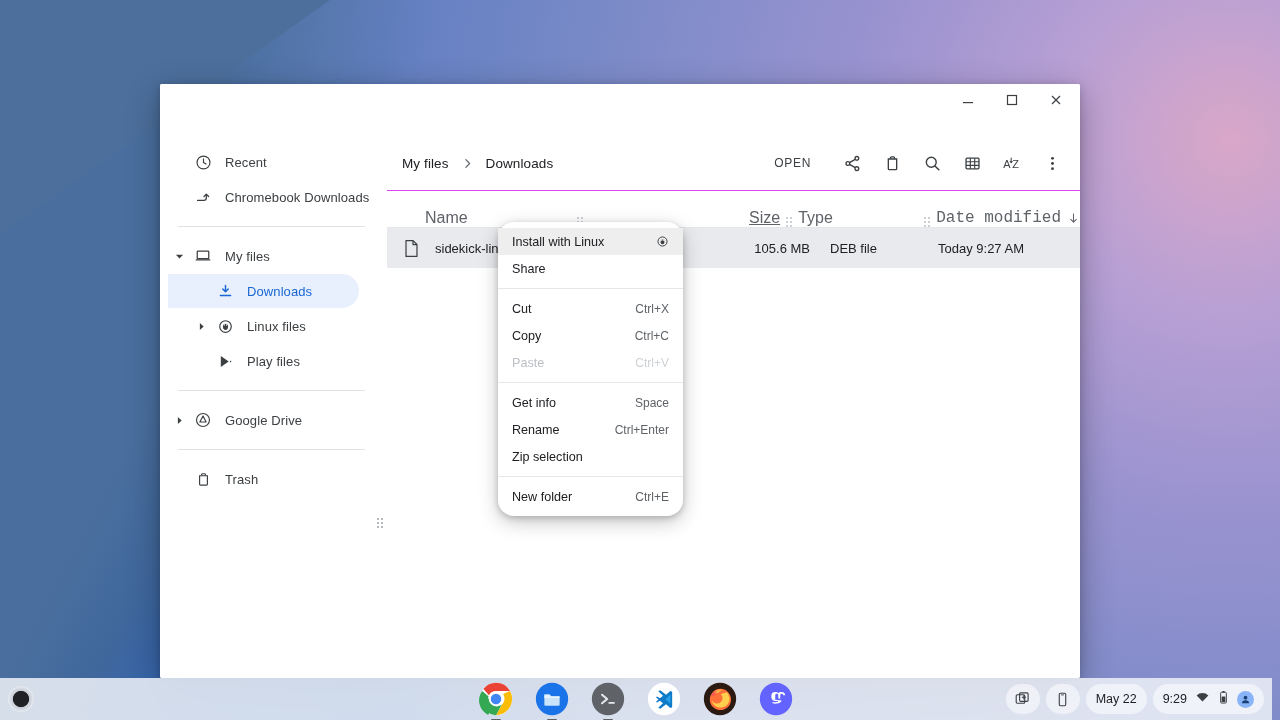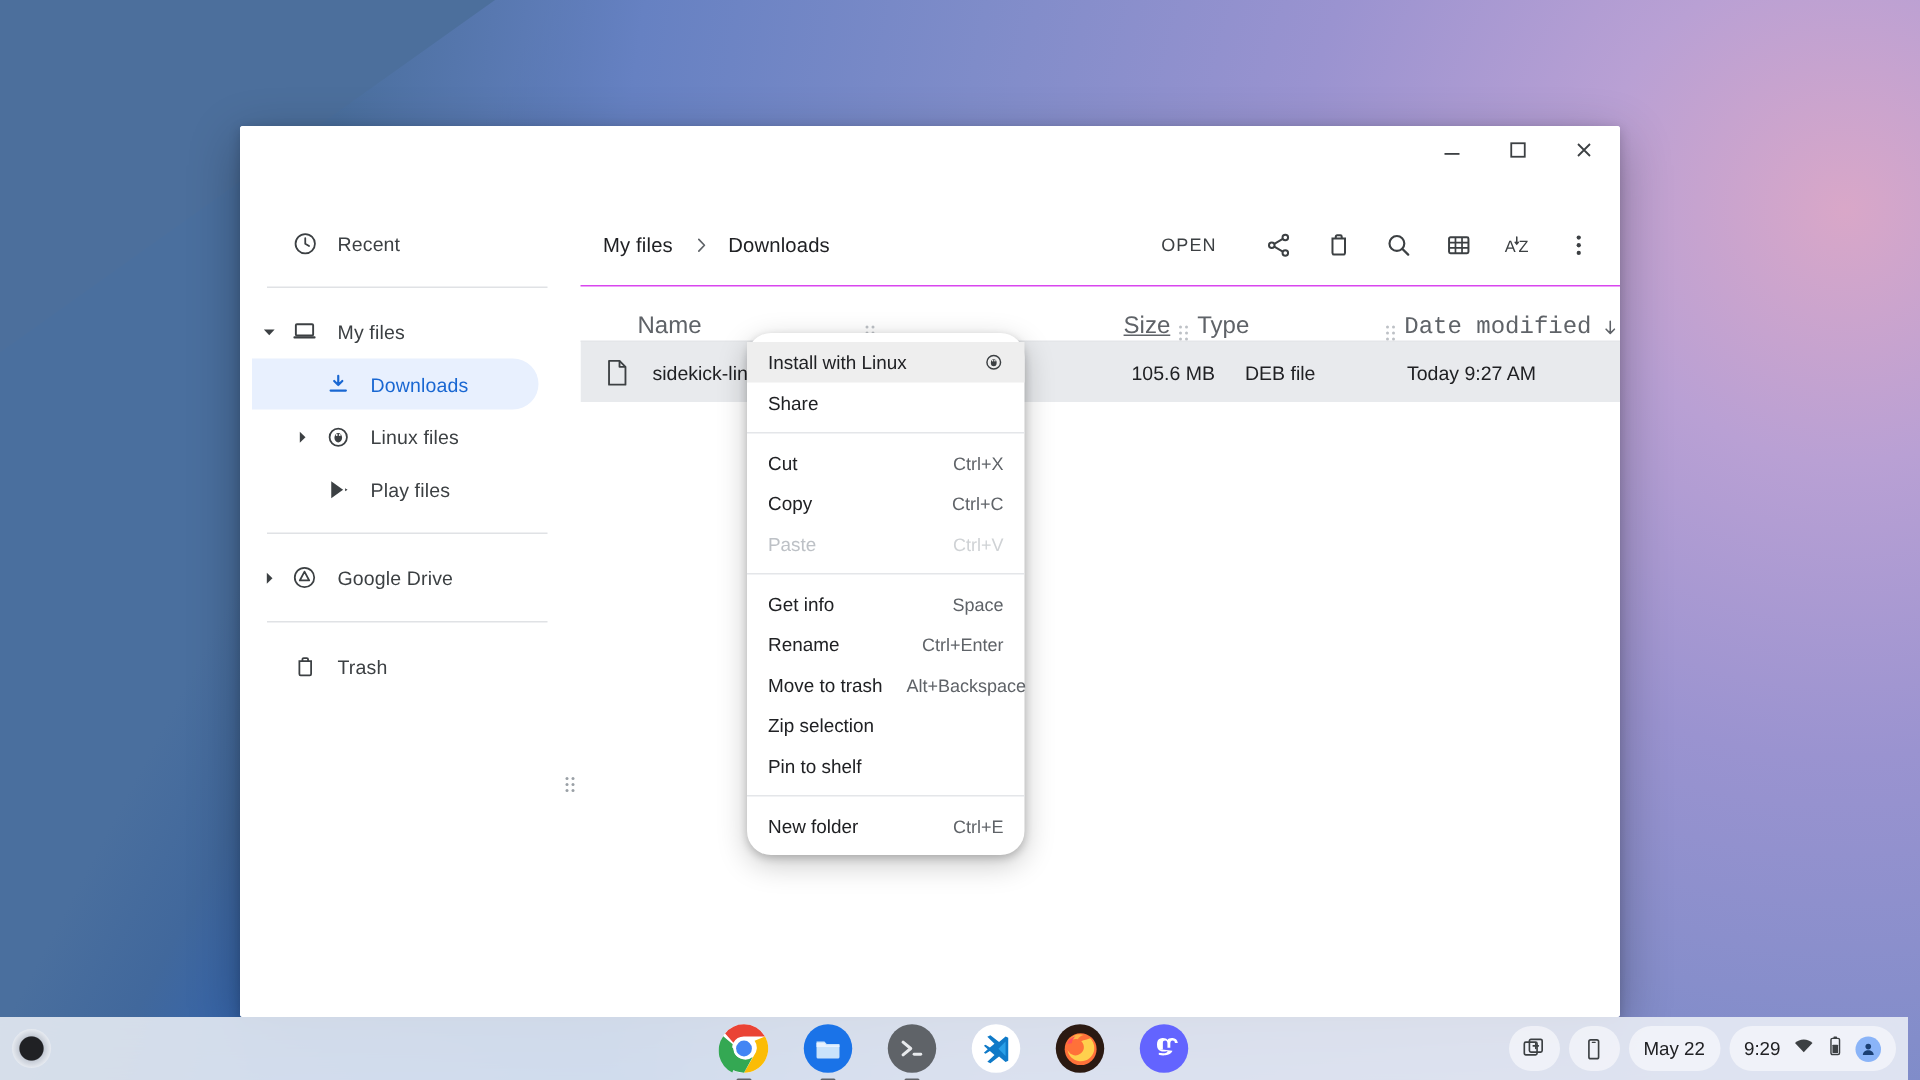--- a/index.html
+++ b/index.html
@@ -249,20 +249,30 @@
         <div class="nav-item">
           <span class="twisty"></span>
           <span class="ico">
             <svg width="17" height="17" viewBox="0 0 20 20">
                 <circle cx="10" cy="10" r="7.6" fill="none" stroke="#3c4043" stroke-width="1.4"></circle>
                 <path d="M10 5.6V10l3 1.8" stroke="#3c4043" stroke-width="1.4" fill="none" stroke-linecap="round"></path>
               </svg>
           </span>
           <span class="nav-label">Recent</span>
         </div>
+        <div class="nav-item">
+          <span class="twisty"></span>
+          <span class="ico">
+            <svg width="17" height="17" viewBox="0 0 20 20">
+                <path d="M3 13.5h7.5c1.6 0 2.8-1.2 2.8-2.8V6.5" stroke="#3c4043" stroke-width="1.5" fill="none" stroke-linecap="round"></path>
+                <path d="M10.6 8.8 13.3 6 16 8.8" stroke="#3c4043" stroke-width="1.5" fill="none" stroke-linecap="round" stroke-linejoin="round"></path>
+              </svg>
+          </span>
+          <span class="nav-label">Chromebook Downloads</span>
+        </div>
       </div>
 
       <div class="nav-sep"></div>
 
       <div class="nav-group">
         <div class="nav-item">
           <span class="twisty">
             <svg width="9" height="9" viewBox="0 0 10 10">
                 <path d="M1 3 L5 7.2 L9 3" fill="#3c4043"></path>
               </svg>
@@ -550,28 +560,21 @@
 
   <div class="mi">
     <span class="mi-label">Get info</span>
     <span class="accel">Space</span>
   </div>
   <div class="mi">
     <span class="mi-label">Rename</span>
     <span class="accel">Ctrl+Enter</span>
   </div>
   <div class="mi">
-    <span class="mi-label">Move to trash</span>
-    <span class="accel">Alt+Backspace</span>
-  </div>
-  <div class="mi">
     <span class="mi-label">Zip selection</span>
-  </div>
-  <div class="mi">
-    <span class="mi-label">Pin to shelf</span>
   </div>
 
   <div class="mi-sep"></div>
 
   <div class="mi">
     <span class="mi-label">New folder</span>
     <span class="accel">Ctrl+E</span>
   </div>
 </div>
 

